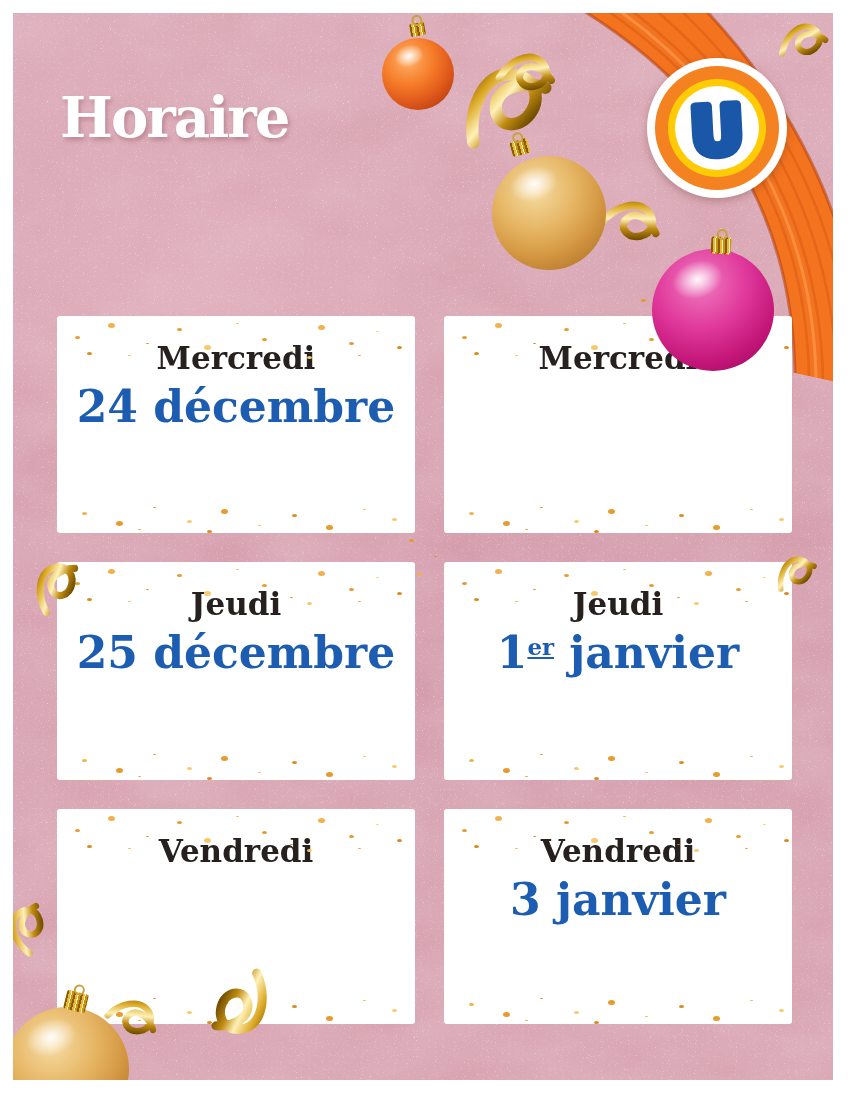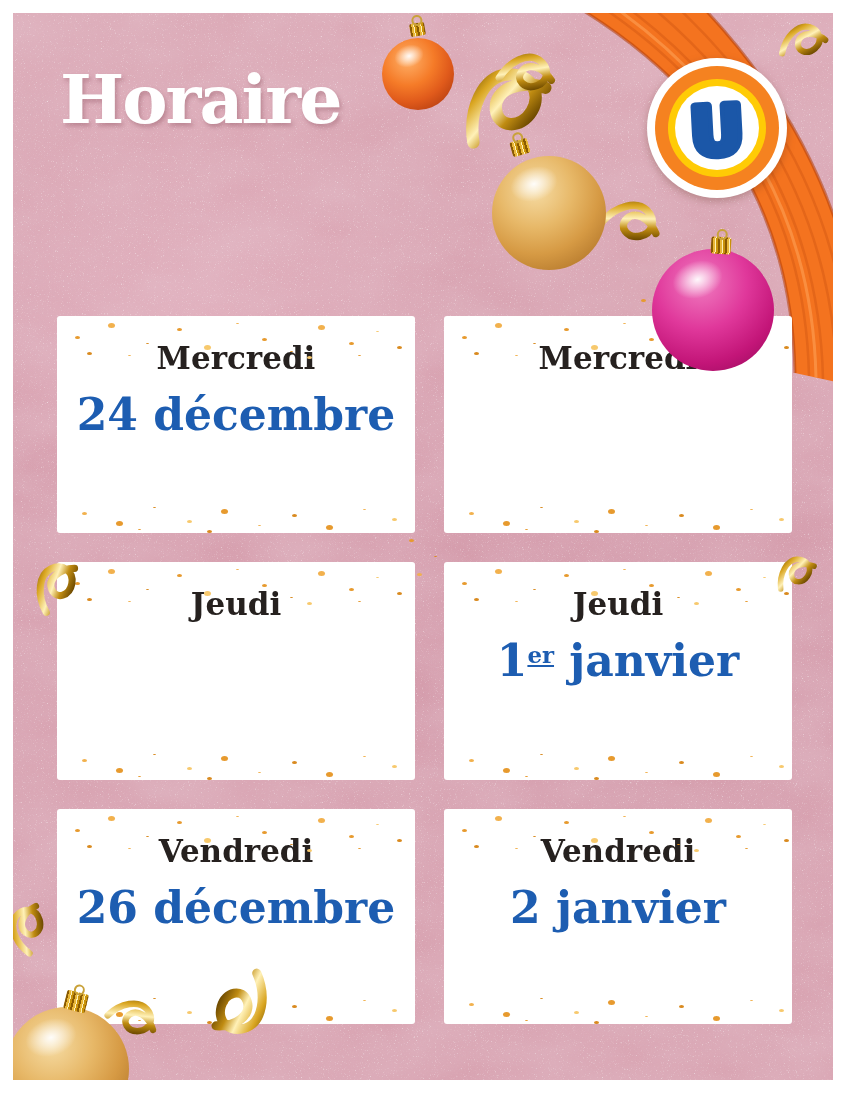--- a/index.html
+++ b/index.html
@@ -12,38 +12,38 @@
     position:absolute;left:13px;top:13px;width:820px;height:1067px;
     overflow:hidden;
     background:
       radial-gradient(ellipse 420px 320px at 22% 28%, rgba(231,182,196,.55) 0%, rgba(231,182,196,0) 65%),
       radial-gradient(ellipse 520px 420px at 72% 62%, rgba(205,144,162,.5) 0%, rgba(205,144,162,0) 65%),
       linear-gradient(180deg,#dcaab7 0%, #d7a0af 45%, #d9a4b2 100%);
   }
   svg.layer{position:absolute;left:0;top:0;}
   
   .title{
-    position:absolute;left:47px;top:42px;z-index:3;
-    color:#ffffff;font-weight:700;font-size:68px;line-height:88px;
+    position:absolute;left:47px;top:60px;z-index:3;
+    color:#ffffff;font-weight:700;font-size:56px;line-height:88px;
     letter-spacing:-2px;
     text-shadow:2px 3px 4px rgba(146,86,100,.45);
     text-align:right;
   }
   
   .grid{
     position:absolute;left:44px;top:303px;width:735px;z-index:4;
     display:grid;grid-template-columns:358px 348px;grid-template-rows:217px 218px 215px;
     column-gap:29px;row-gap:29px;
   }
   .card{
     position:relative;background:#ffffff;border-radius:3px;overflow:hidden;
     text-align:center;padding-top:24px;box-sizing:border-box;
   }
   .day{font-size:31px;font-weight:700;color:#26211f;line-height:36px;}
-  .date{font-size:44px;font-weight:700;color:#1d5db1;line-height:50px;margin-top:8px;}
+  .date{font-size:44px;font-weight:700;color:#1d5db1;line-height:50px;margin-top:0;}
   .date sup{font-size:.52em;vertical-align:.55em;text-decoration:underline;}
   
   .confetti{position:absolute;width:5px;height:3px;border-radius:50%;background:transparent;pointer-events:none;}
   .cf-top{left:0;top:0;box-shadow:
     18px 20px 0 0 #e79a2e, 52px 8px 0 1px #f2b14d, 88px 26px 0 -1px #d98a1f,
     120px 12px 0 0 #e79a2e, 148px 30px 0 1px #f7c96d, 178px 6px 0 -1px #f2b14d,
     205px 22px 0 0 #e79a2e, 232px 34px 0 -1px #d98a1f, 262px 10px 0 1px #f2b14d,
     292px 26px 0 0 #e79a2e, 318px 14px 0 -1px #f7c96d, 340px 30px 0 0 #d98a1f,
     70px 38px 0 -1px #f2b14d, 250px 40px 0 0 #f7c96d, 300px 38px 0 -1px #e79a2e,
     30px 36px 0 0 #d98a1f;}
@@ -139,41 +139,41 @@
 
     <div class="card">
       <div class="confetti cf-top"></div>
       <div class="day">Mercredi</div>
       <div class="confetti cf-bottom"></div>
     </div>
 
     <div class="card">
       <div class="confetti cf-top"></div>
       <div class="day">Jeudi</div>
+      <div class="date"><span>25 décembre</span><sup></sup><span></span></div>
       <div class="confetti cf-bottom"></div>
     </div>
 
     <div class="card">
       <div class="confetti cf-top"></div>
       <div class="day">Jeudi</div>
       <div class="date"><span>1</span><sup>er</sup><span> janvier</span></div>
       <div class="confetti cf-bottom"></div>
     </div>
 
     <div class="card">
       <div class="confetti cf-top"></div>
       <div class="day">Vendredi</div>
-      <div class="date"><span>26 décembre</span><sup></sup><span></span></div>
       <div class="confetti cf-bottom"></div>
     </div>
 
     <div class="card">
       <div class="confetti cf-top"></div>
       <div class="day">Vendredi</div>
-      <div class="date"><span>2 janvier</span><sup></sup><span></span></div>
+      <div class="date"><span>3 janvier</span><sup></sup><span></span></div>
       <div class="confetti cf-bottom"></div>
     </div>
 
   </div>
 
   <svg class="layer" width="820" height="1067" viewBox="0 0 820 1067" style="z-index:5">
     <defs>
       <linearGradient id="goldg" x1="0" y1="0" x2="1" y2="1">
         <stop offset="0" stop-color="#6e4a00"></stop>
           <stop offset=".22" stop-color="#d9a520"></stop>

